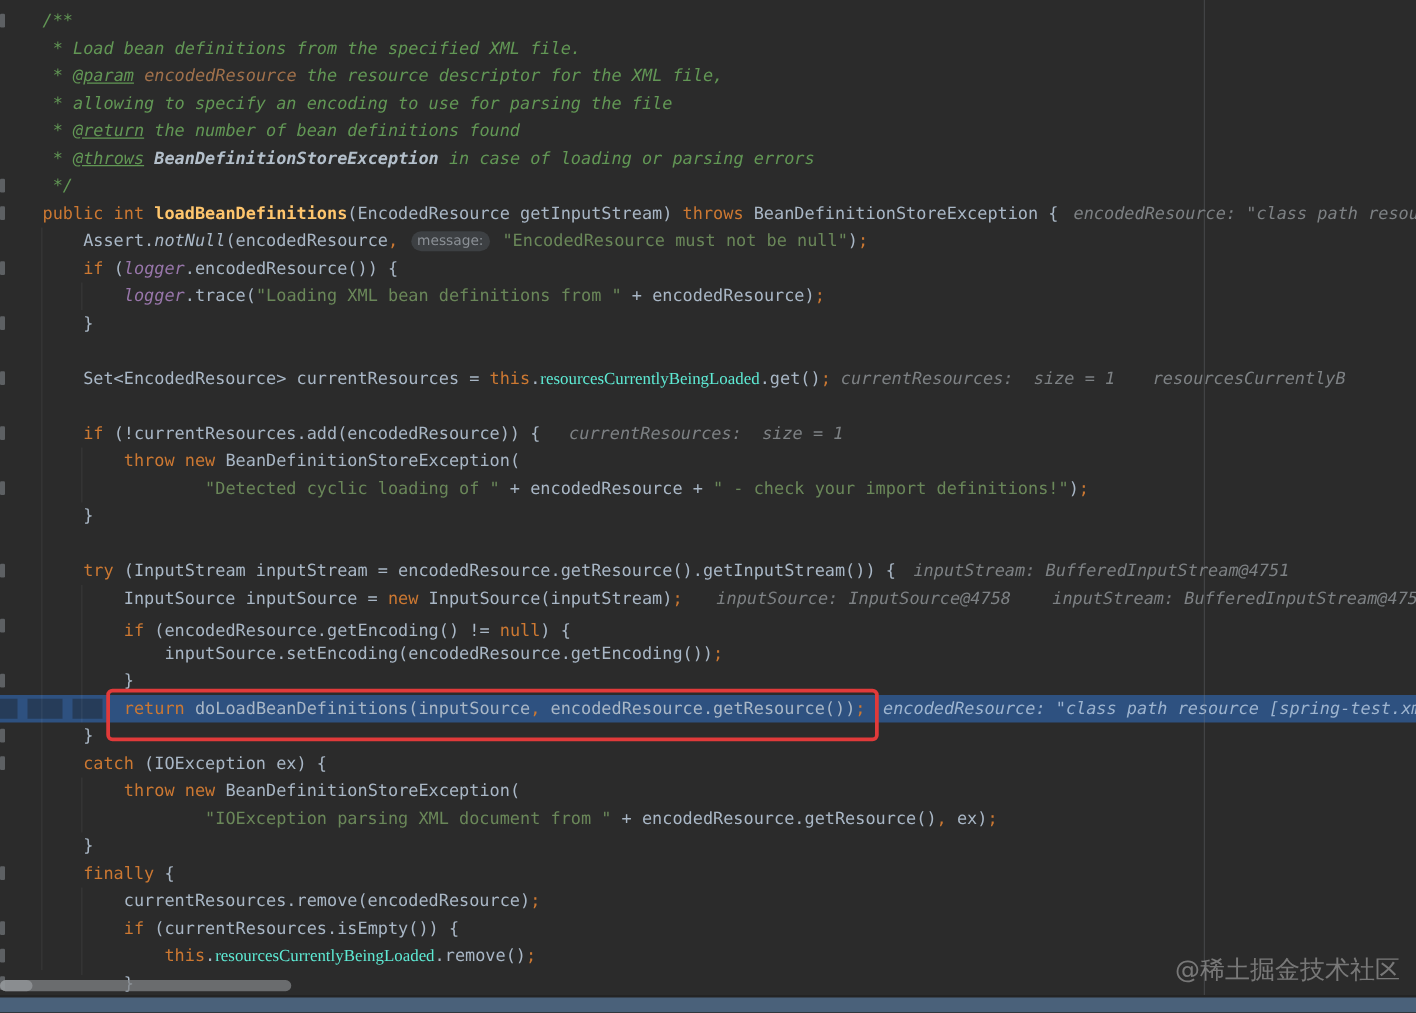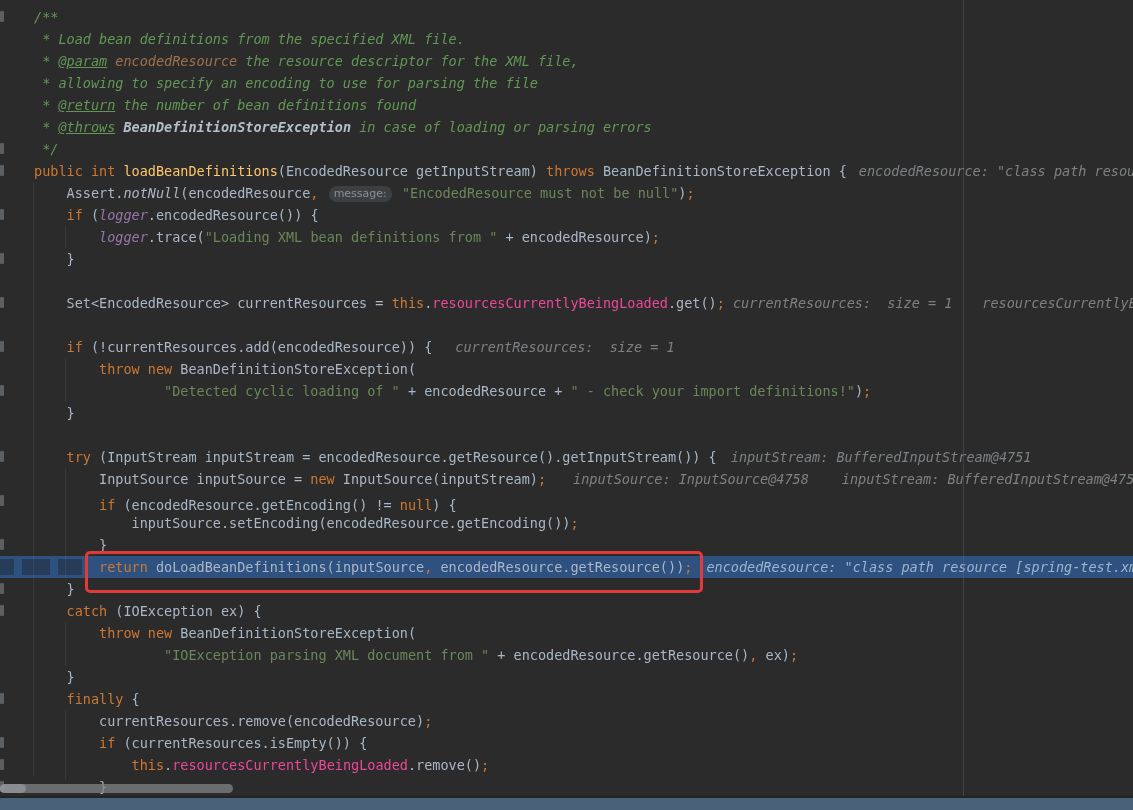--- a/index.html
+++ b/index.html
@@ -8,26 +8,26 @@
     background:var(--editor-bg,#2b2b2b);
     font-family:"DejaVu Sans Mono","Liberation Mono",monospace;
   }
   #editor{position:absolute;inset:0;}
   .line{
     position:absolute;left:34px;height:22px;line-height:22px;
     white-space:pre;font-size:13.5px;color:#a9b7c6;z-index:5;
   }
   .tk-d{color:#a9b7c6;}
   .tk-k{color:#cc7832;}
-  .tk-m{color:#ffc66d;font-weight:normal;}
+  .tk-m{color:#ffc66d;font-weight:bold;}
   .tk-c{color:#629755;font-style:italic;}
   .tk-ct{color:#629755;font-style:italic;font-weight:normal;text-decoration:underline;}
   .tk-cp{color:#a1714b;font-style:italic;}
   .tk-ci{color:#b3bfca;font-style:italic;font-weight:bold;}
-  .tk-f{color:#ec4899;}
+  .tk-f{color:#5eead4;font-family:Liberation Serif, serif;}
   .tk-fs{color:#9876aa;font-style:italic;}
   .tk-s{color:#6a8759;}
   .tk-p{color:#cc7832;}
   .tk-it{color:#a9b7c6;font-style:italic;}
   .tk-dbg{color:#7d8184;font-style:italic;}
   .tk-dbgb{color:#9db4cf;font-style:italic;}
   .tk-chip{
     display:inline-block;background:#3d4043;color:#8b9096;
     font-size:11px;font-style:normal;line-height:13px;
     font-family:"DejaVu Sans","Liberation Sans",sans-serif;
@@ -143,13 +143,14 @@
       <div class="gutter-mark" style="top: 759px;"></div>
       <div class="gutter-mark" style="top: 781px;"></div>
     </div>
   <div id="red-box"></div>
   <div id="hscrollbar">
     <div id="hscroll-thumb"></div>
     <div id="hscroll-cap"></div>
   </div>
   <div id="bottom-seam"></div>
   <div id="bottom-strip"></div>
+  <div id="watermark">@稀土掘金技术社区</div>
 </div>
 
 </body></html>

